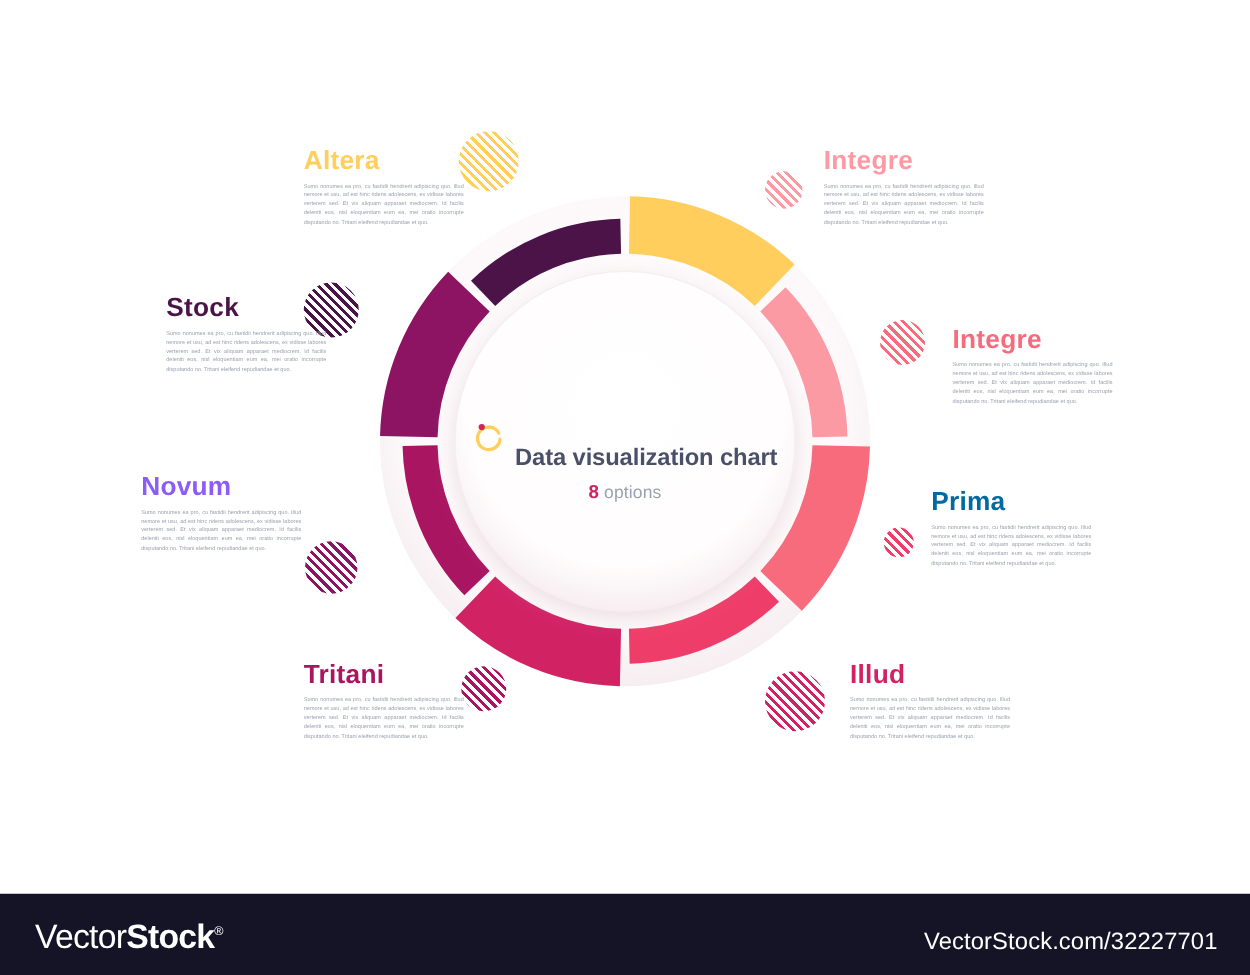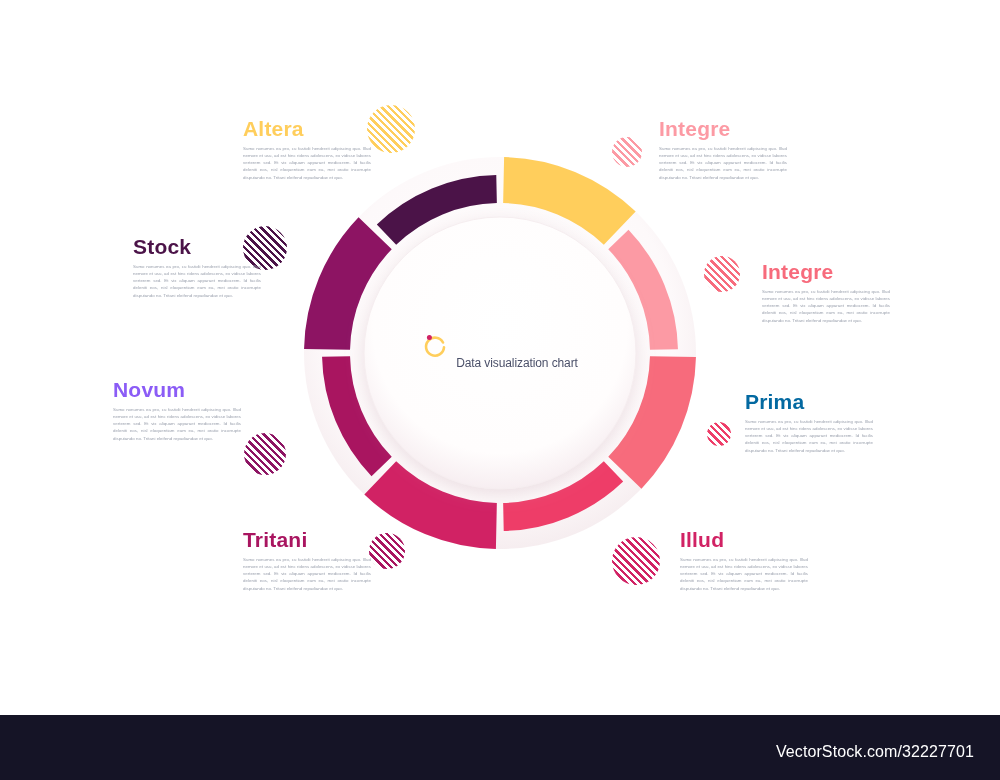--- a/index.html
+++ b/index.html
@@ -59,22 +59,22 @@
     width: 290px;
     text-align: center;
   }
   #center-row {
     display: flex;
     align-items: center;
     justify-content: center;
     gap: 8px;
   }
   #center-title {
-    font-size: 12px;
-    font-weight: 400;
+    font-size: 19px;
+    font-weight: 700;
     color: #4b5069;
     letter-spacing: -0.1px;
     white-space: nowrap;
     margin-top: 34px;
   }
   #center-sub {
     margin-top: 7px;
     font-size: 14px;
     color: #9aa0ad;
     letter-spacing: 0.1px;
@@ -99,21 +99,21 @@
     color: #ffffff;
     font-weight: 400;
     letter-spacing: -0.6px;
     white-space: nowrap;
   }
   #wm-logo b { font-weight: 700; }
   #wm-logo sup { font-size: 10px; vertical-align: super; font-weight: 400; }
   #wm-url {
     position: absolute;
     right: 26px; top: 28px;
-    font-size: 16px;
+    font-size: 19px;
     color: #ffffff;
     letter-spacing: 0.1px;
     white-space: nowrap;
     text-align: center;
   }
 </style>
 </head>
 <body>
 
 <div id="stage">
@@ -199,18 +199,22 @@
     </div>
 
   <div id="center-label">
     <div id="center-row">
       <svg width="26" height="26" viewBox="0 0 26 26">
         <path d="M21 9.5 A9 9 0 1 0 22 14.4" fill="none" stroke="#FFCE5C" stroke-width="2.6" stroke-linecap="round"></path>
         <circle cx="7.4" cy="4.6" r="2.5" fill="#D12264"></circle>
       </svg>
       <span id="center-title">Data visualization chart</span>
     </div>
+    <div id="center-sub">
+      <b>8</b><span> options</span>
+    </div>
   </div>
 </div>
 
 <div id="footer">
+  <div id="wm-logo"><span>Vector</span><b>Stock</b><sup>®</sup></div>
   <div id="wm-url">VectorStock.com/32227701</div>
 </div>
 
 </body></html>

